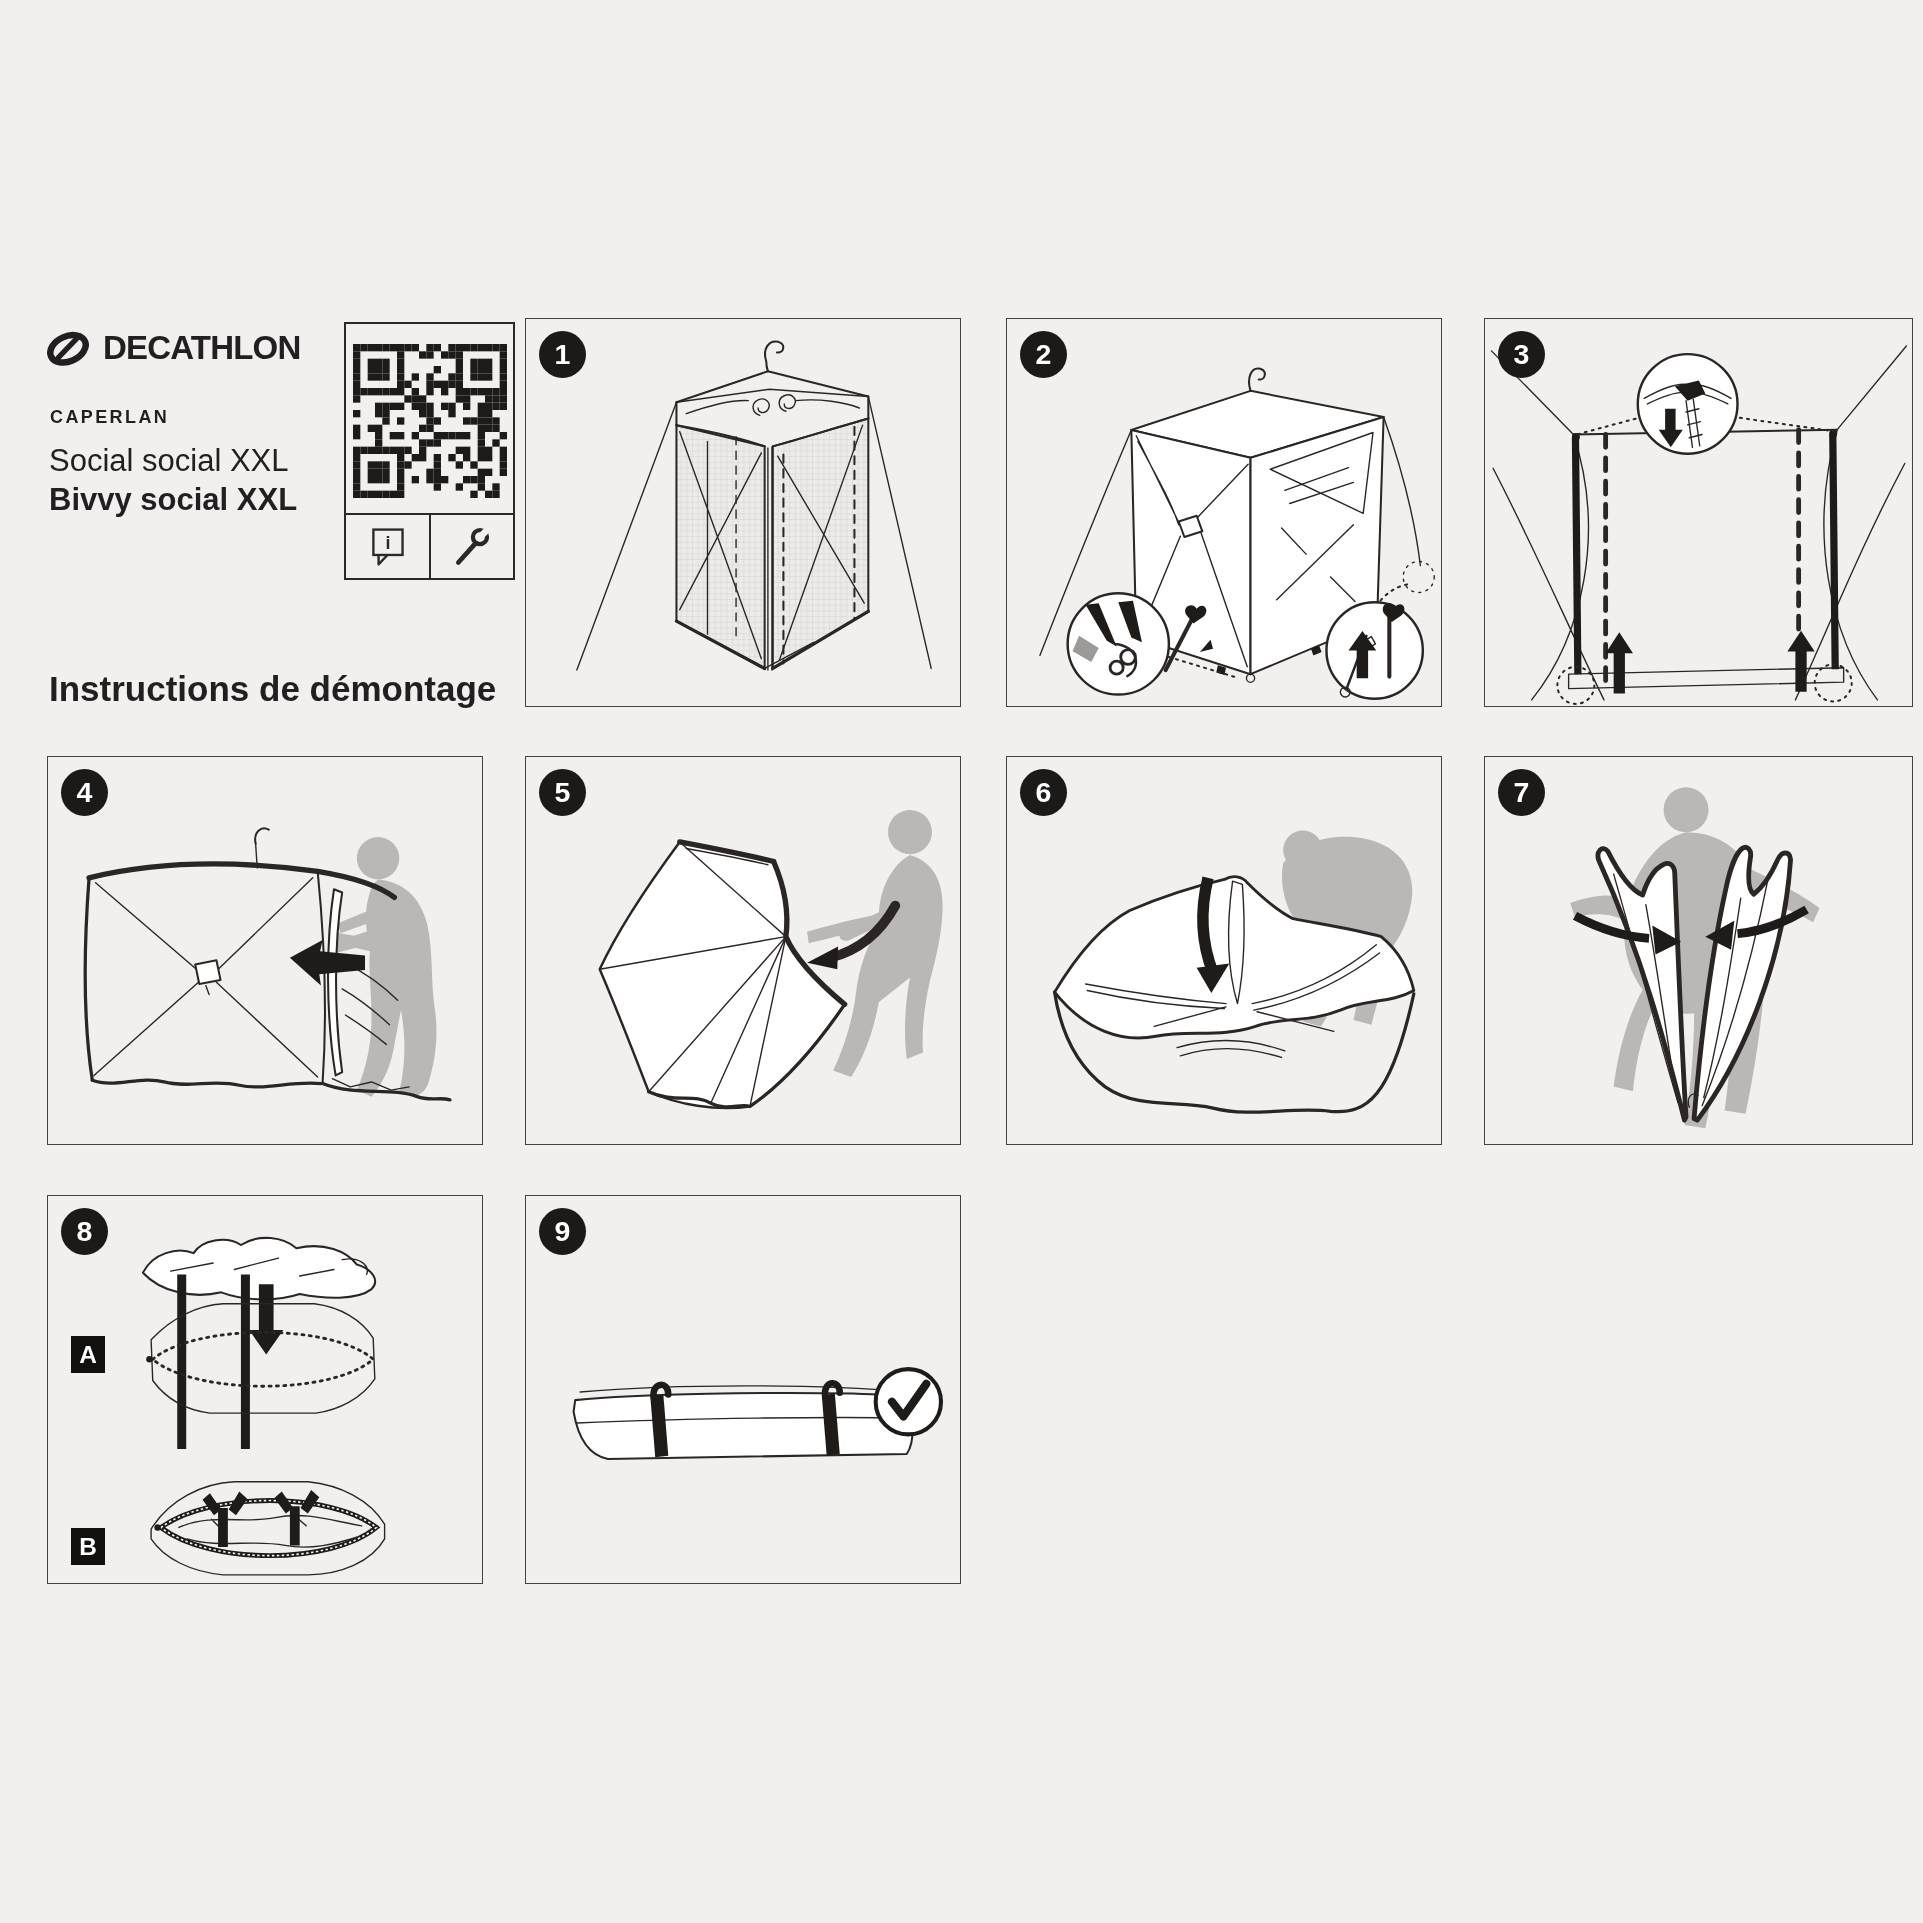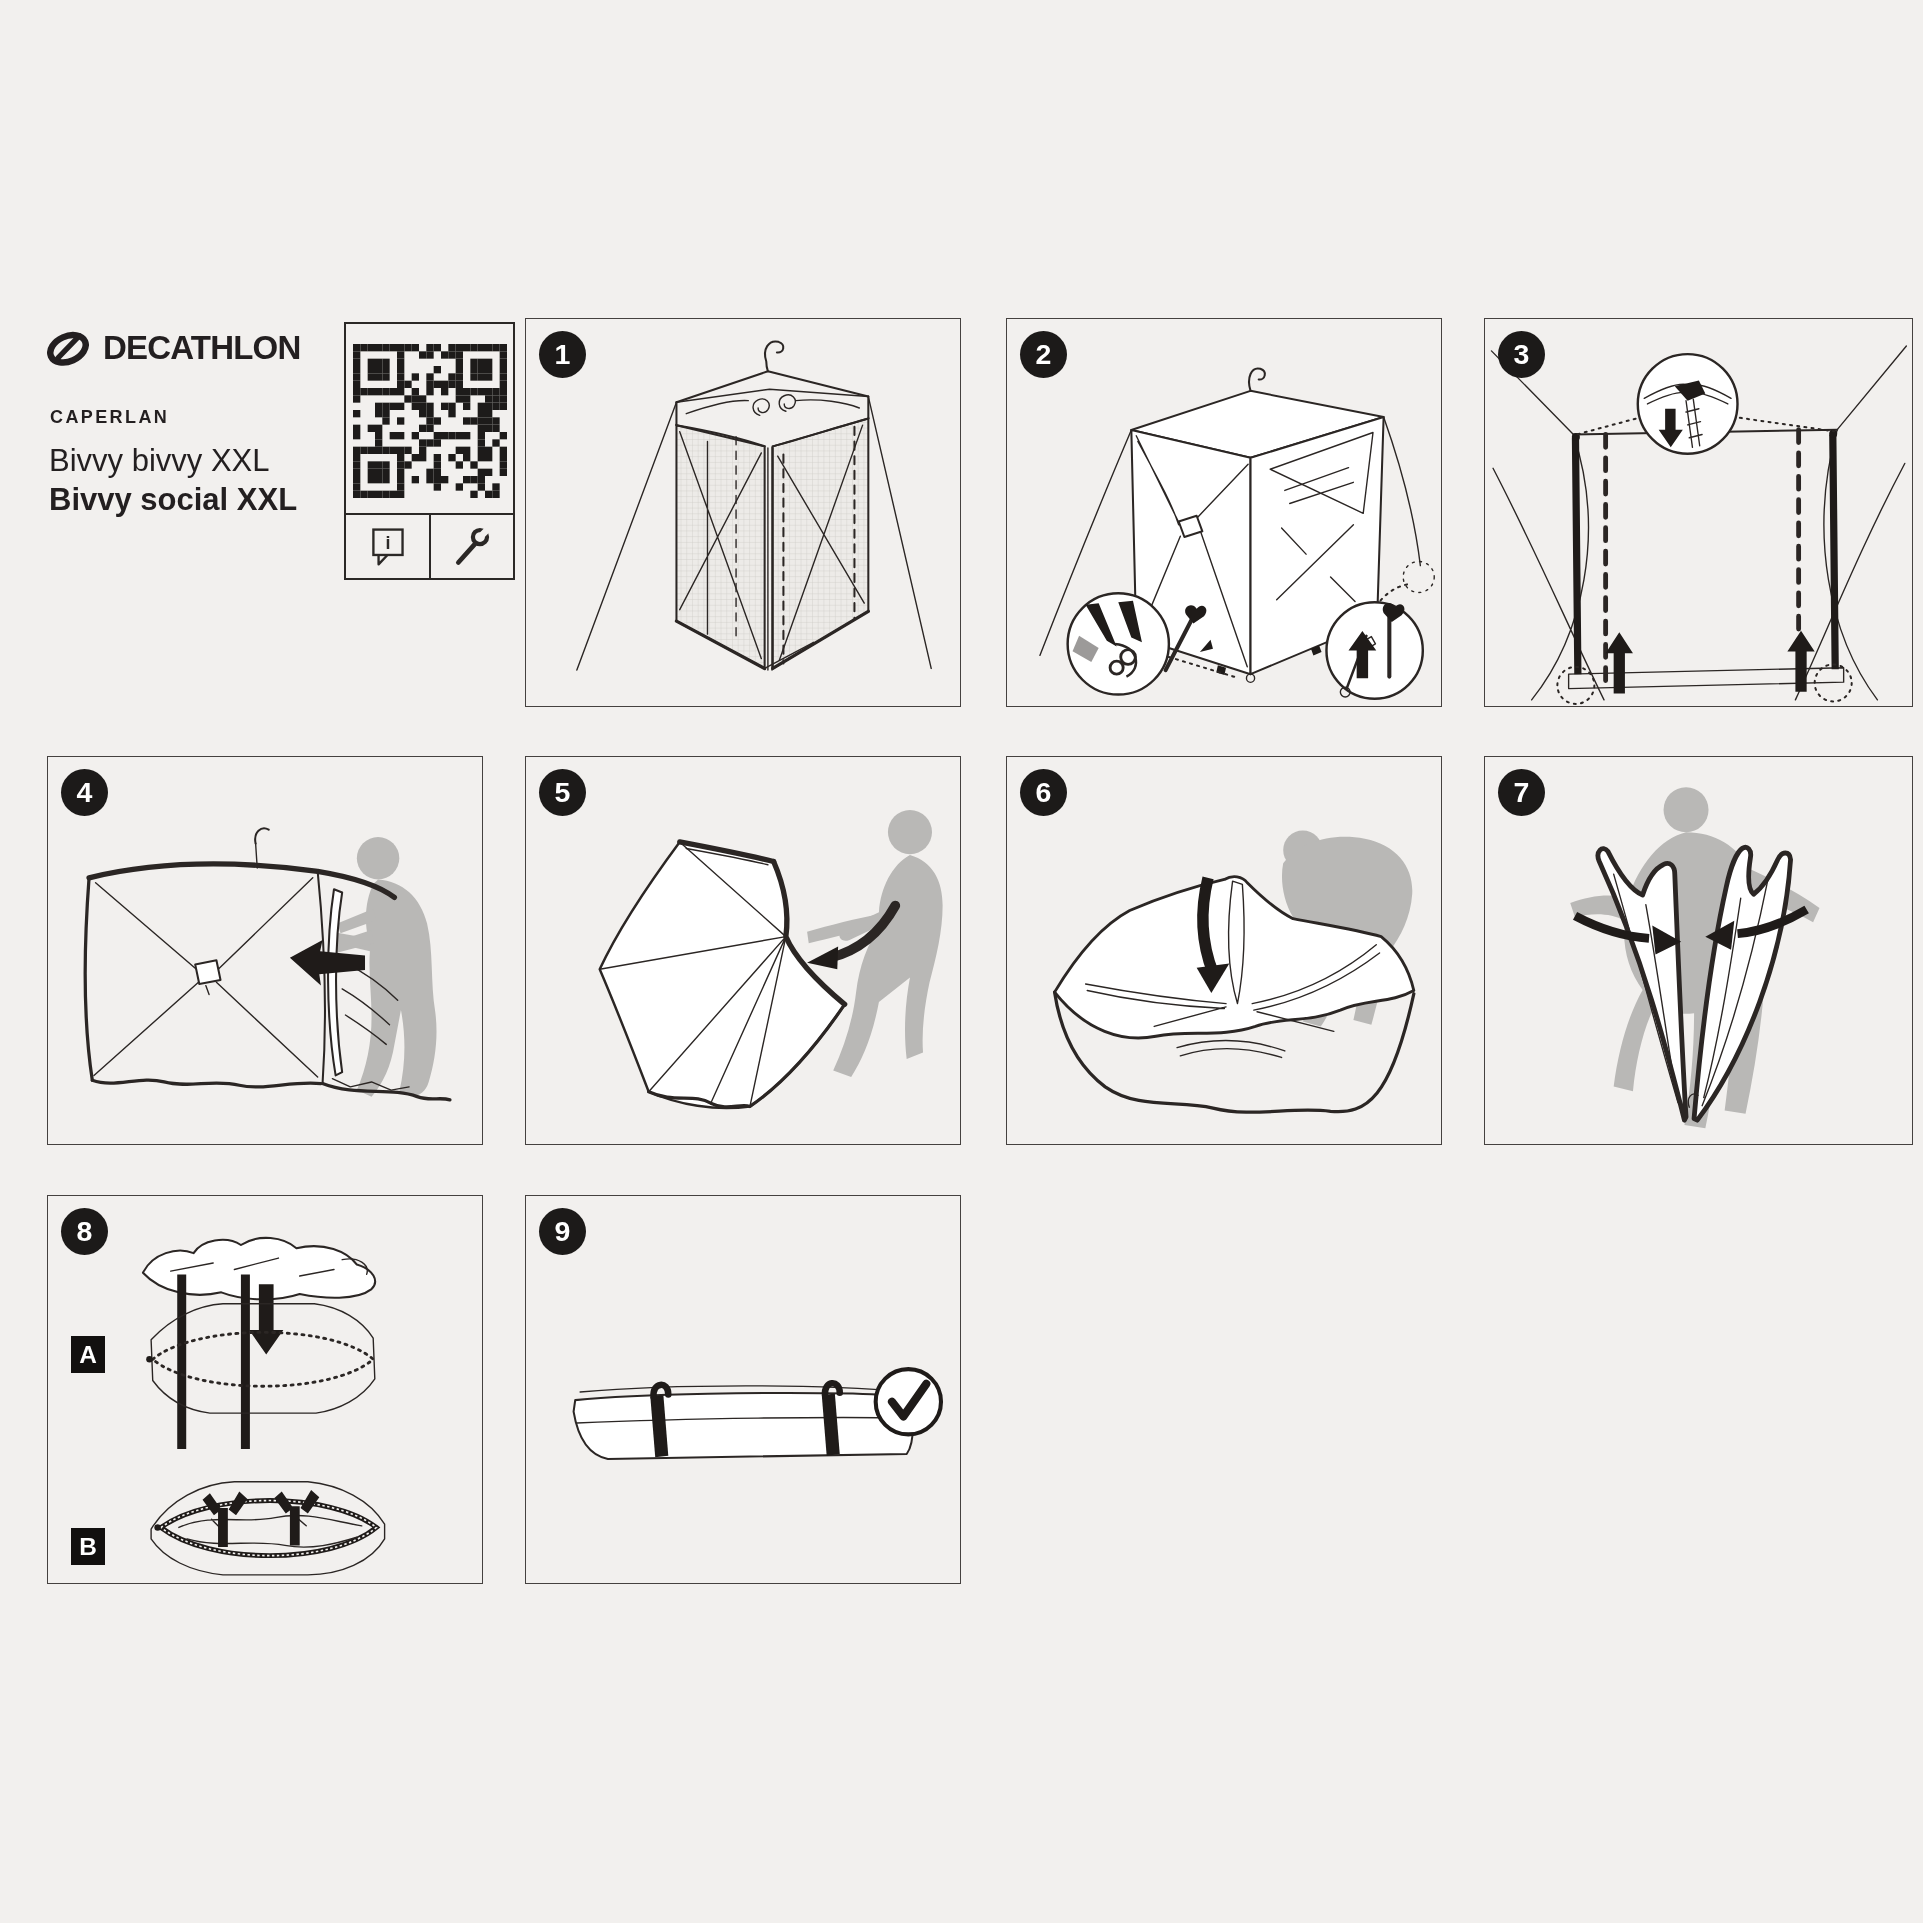--- a/index.html
+++ b/index.html
@@ -51,22 +51,23 @@
     <svg width="42" height="42" viewBox="0 0 52 52">
       <g transform="rotate(-24 26 27)">
         <ellipse cx="26" cy="27" rx="23" ry="15.5" fill="none" stroke="#231f20" stroke-width="8"></ellipse>
       </g>
       <path d="M14,38 L40,11" stroke="#231f20" stroke-width="6.5" stroke-linecap="round" fill="none"></path>
     </svg>
     <span class="brandword">DECATHLON</span>
   </div>
 
   <div class="abs subbrand">CAPERLAN</div>
-  <div class="abs prod-en">Bivvy bivvy XXL</div>
+  <div class="abs prod-en">Social social XXL</div>
   <div class="abs prod-fr">Bivvy social XXL</div>
+  <div class="abs title-fr">Instructions de démontage</div>
 
   <div class="abs qrbox">
     <div class="qrarea">
       <svg id="qr" width="154" height="154" viewBox="0 0 189 189">
           <rect x="0" y="0" width="9" height="9"></rect>
           <rect x="9" y="0" width="9" height="9"></rect>
           <rect x="18" y="0" width="9" height="9"></rect>
           <rect x="27" y="0" width="9" height="9"></rect>
           <rect x="36" y="0" width="9" height="9"></rect>
           <rect x="45" y="0" width="9" height="9"></rect>

